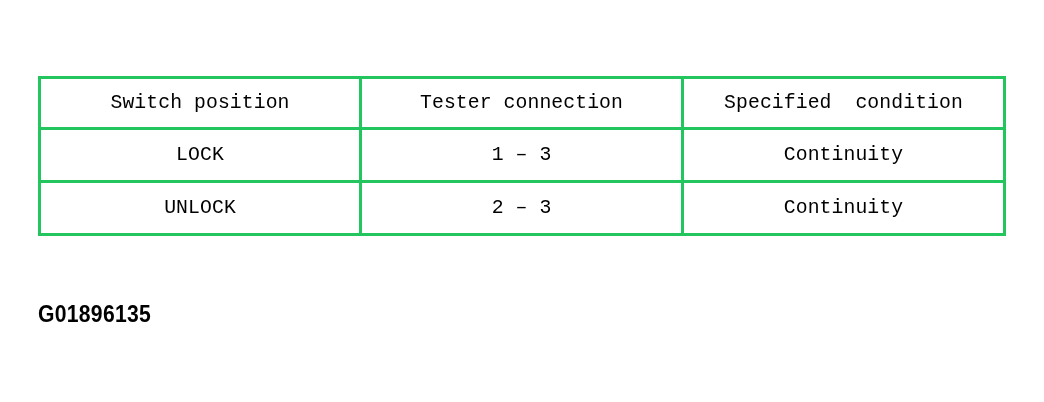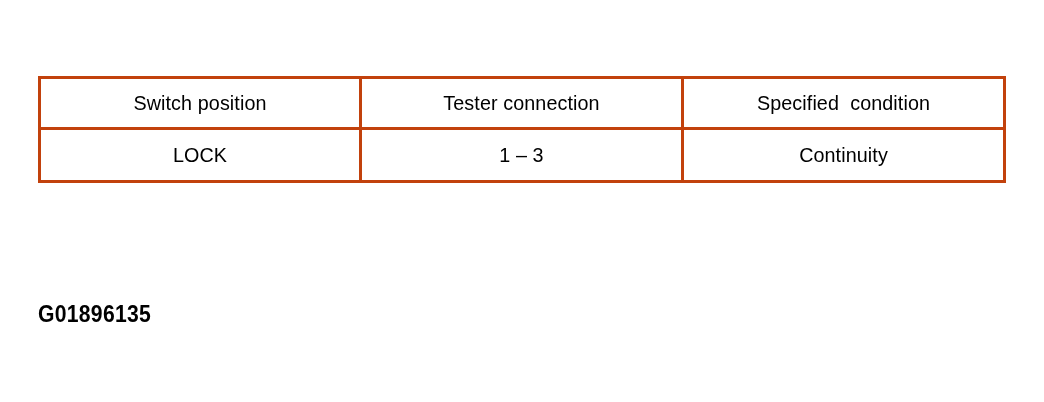--- a/index.html
+++ b/index.html
@@ -21,25 +21,26 @@
   .spec-table {
     position: absolute;
     left: 38px;
     top: 76px;
     width: 965px;
     border-collapse: collapse;
     table-layout: fixed;
     background: #ffffff;
   }
   .spec-table td {
-    border: 3px solid #c2410c;
+    border: 3px solid #22c55e;
     text-align: center;
     vertical-align: middle;
     padding: 0;
     background: #ffffff;
+    font-family: Liberation Mono, monospace;
   }
   .col-switch   { width: 321px; }
   .col-tester   { width: 322px; }
   .col-spec     { width: 322px; }
 
   .row-header td { height: 48px; }
   .row-data   td { height: 50px; }
 
   .cell-text {
     display: block;
@@ -98,16 +99,27 @@
       </td>
       <td>
         <span class="cell-text">1 – 3</span>
       </td>
       <td>
         <span class="cell-text">Continuity</span>
       </td>
     </tr>
 
 
+    <tr class="row-data">
+      <td>
+        <span class="cell-text">UNLOCK</span>
+      </td>
+      <td>
+        <span class="cell-text">2 – 3</span>
+      </td>
+      <td>
+        <span class="cell-text">Continuity</span>
+      </td>
+    </tr>
   </tbody>
 </table>
 
 <div class="caption">G01896135</div>
 
 </body></html>

